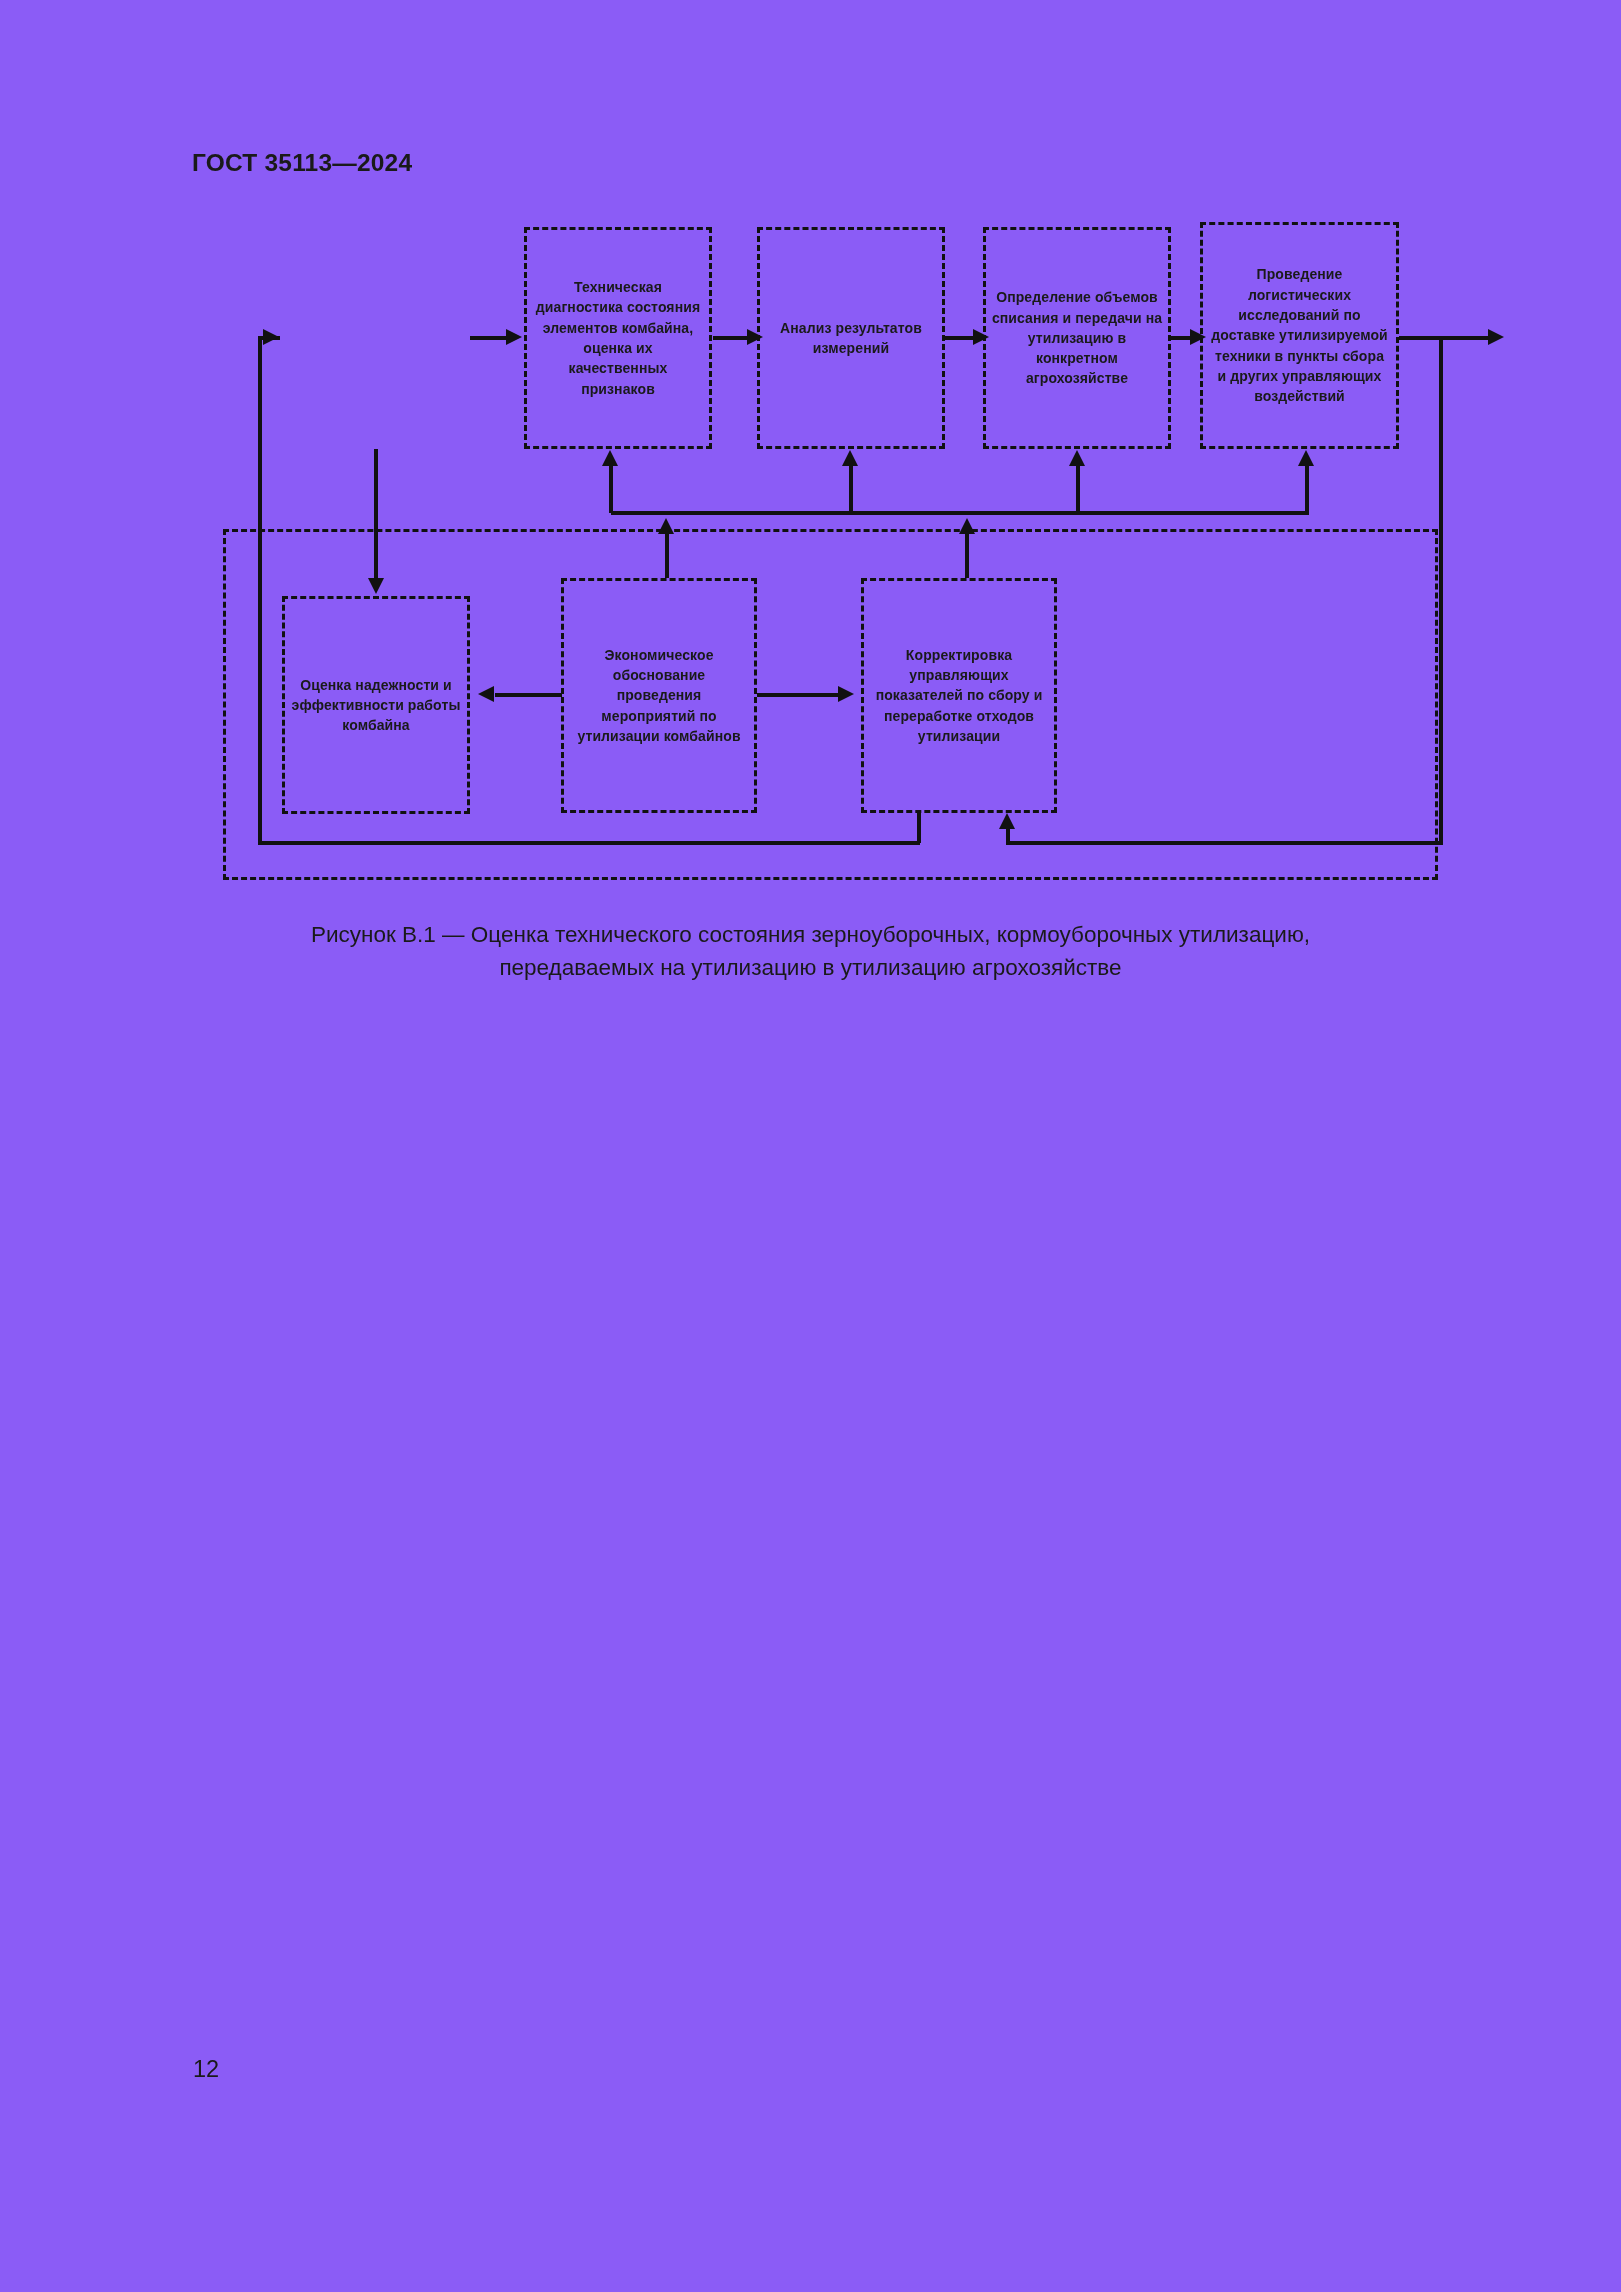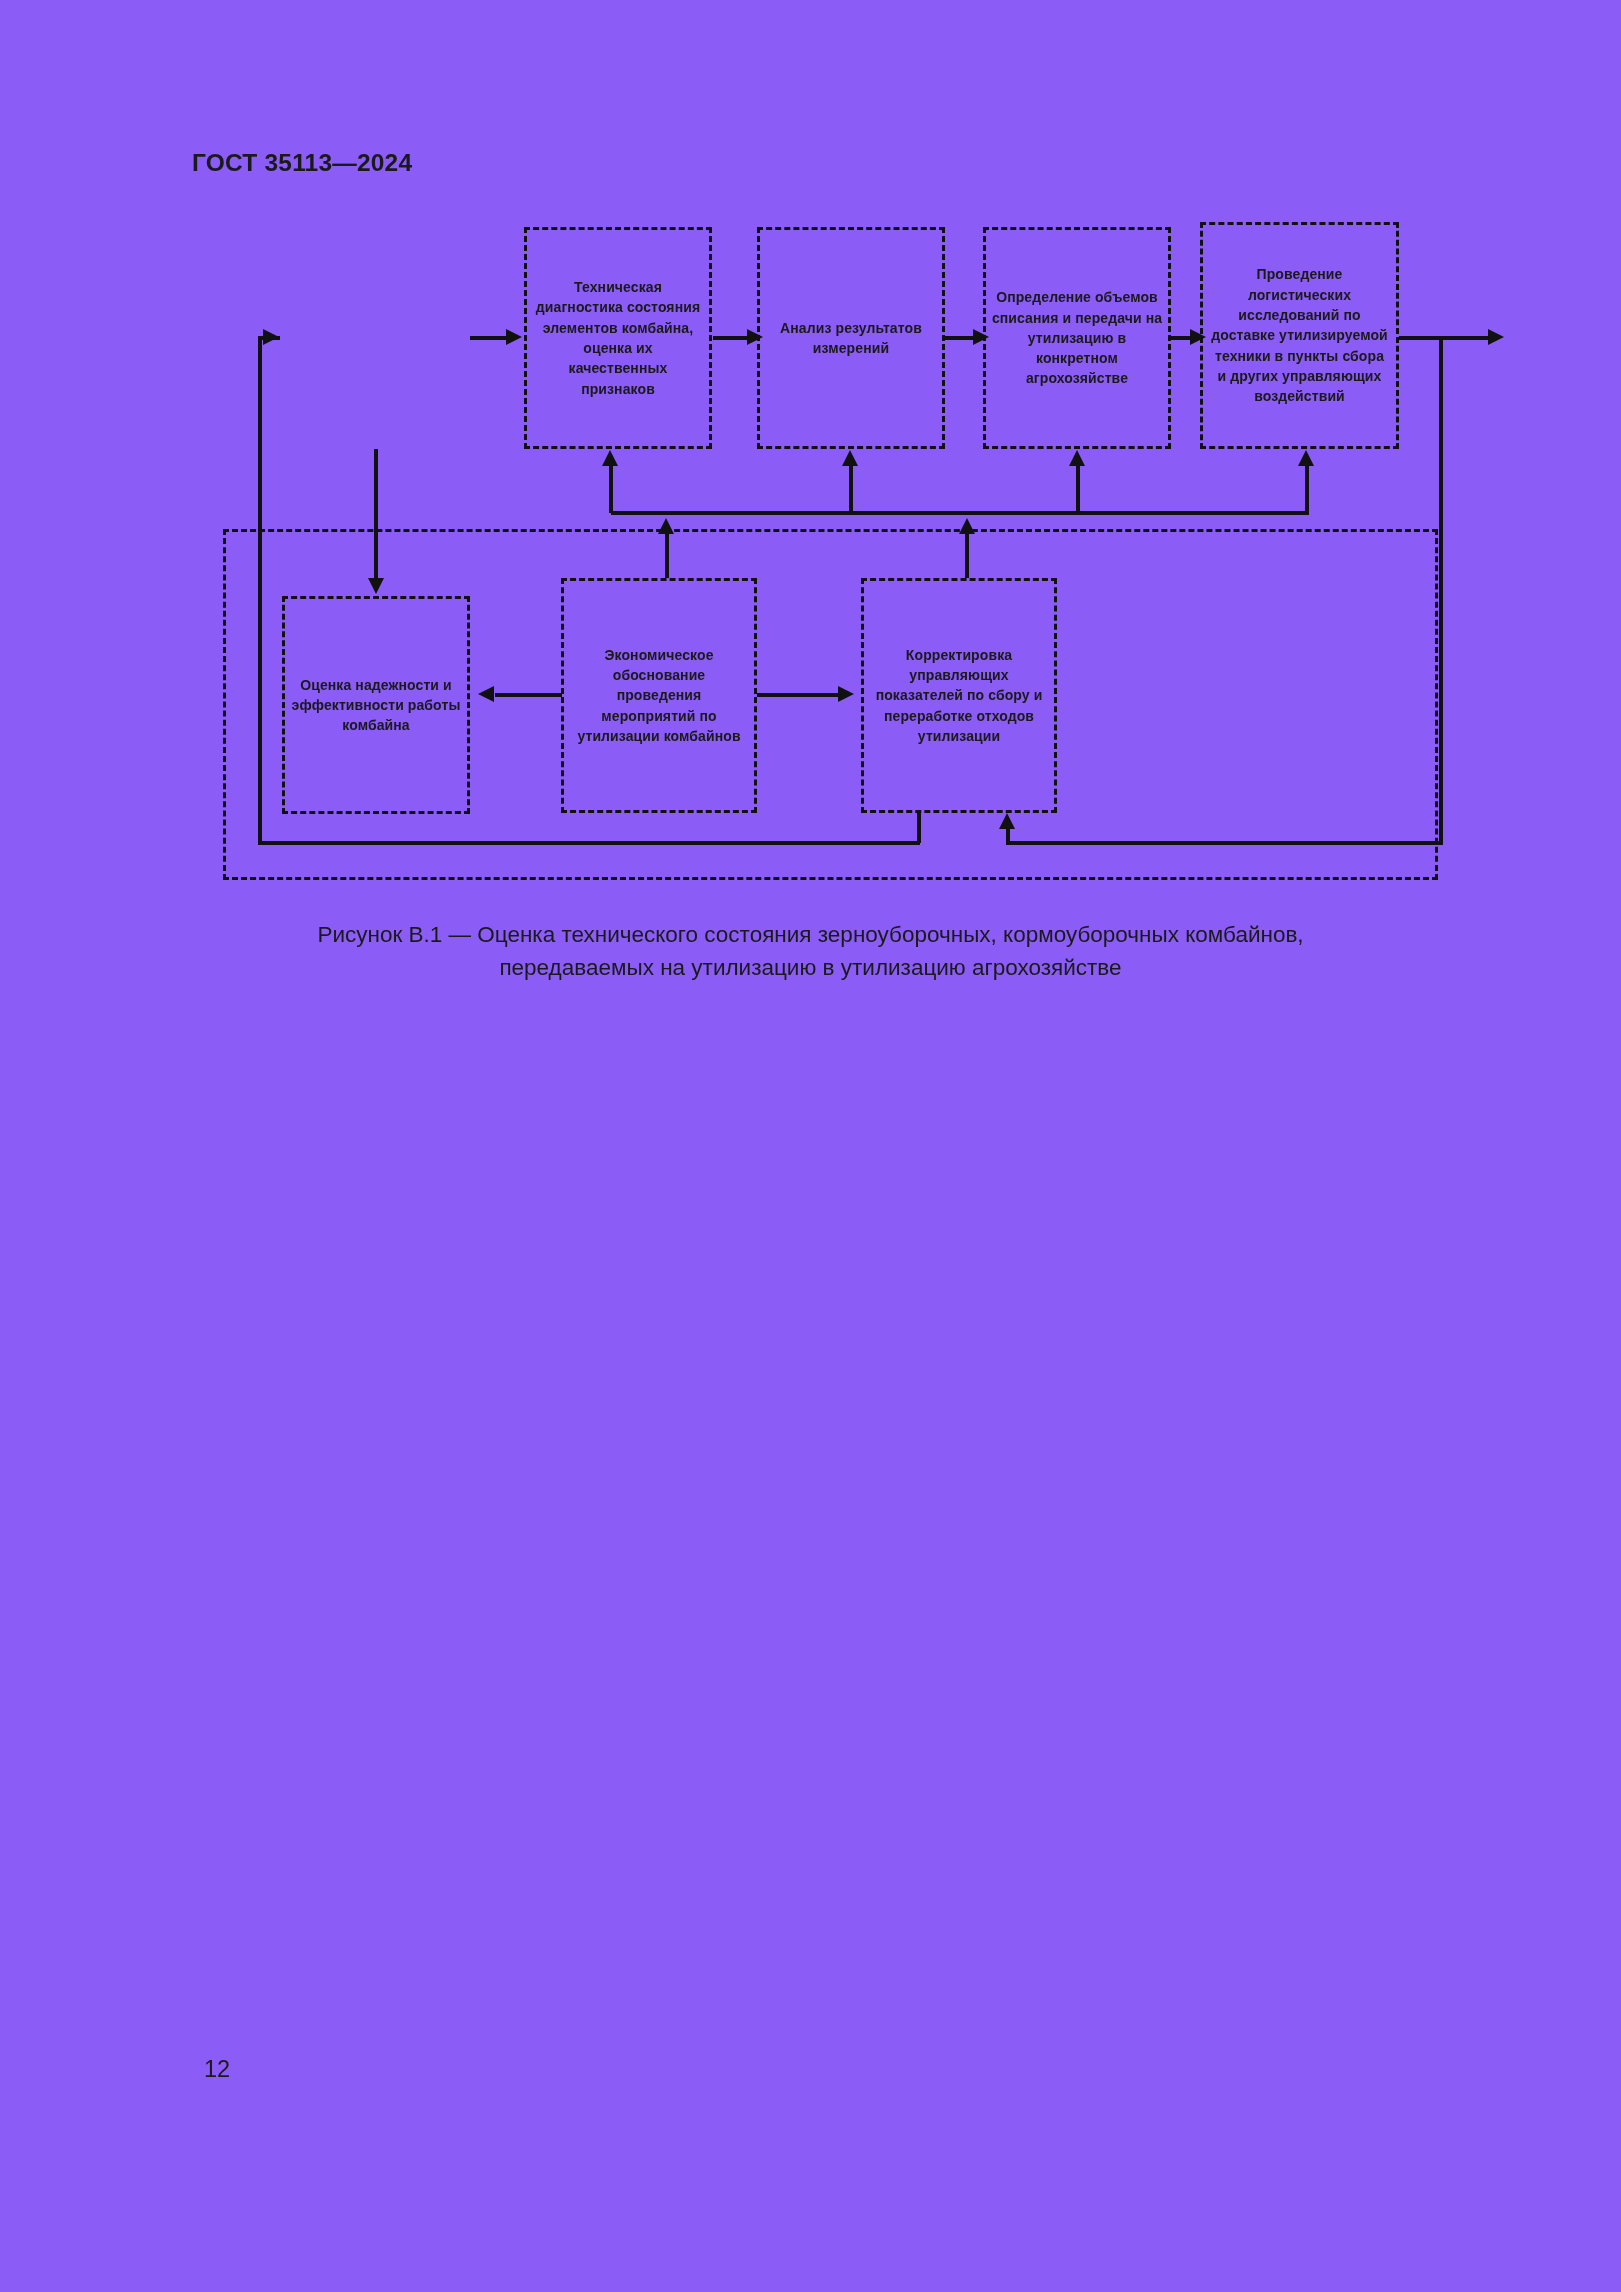--- a/index.html
+++ b/index.html
@@ -10,21 +10,21 @@
     -webkit-font-smoothing:antialiased;
   }
   .page{position:absolute;inset:0;background:#8b5cf6;}
 
   .doc-header{
     position:absolute;left:192px;top:149px;
     font-size:24.5px;font-weight:bold;letter-spacing:0.2px;
   }
 
   .page-number{
-    position:absolute;left:204px;top:2056px;
+    position:absolute;left:193px;top:2056px;
     font-size:23.5px;
   }
 
   
   .diagram{position:absolute;left:0;top:0;width:1621px;height:921px;}
 
   .box{
     position:absolute;
     border:3.9px dashed #111;
     box-sizing:border-box;
@@ -152,20 +152,20 @@
     <div class="ln vline" style="left:917px;top:812px;height:31px;"></div>
 
     <div class="ln vline" style="left:1439px;top:336px;height:507px;"></div>
     <div class="ln hline" style="left:1006px;top:841px;width:437px;"></div>
     <div class="ln vline" style="left:1006px;top:828px;height:14.7px;"></div>
     <div class="arrow arrow-u" style="left:999px;top:813px;"></div>
 
   </div>
 
   <div class="caption">
-    <span>Рисунок В.1 — Оценка технического состояния зерноуборочных, кормоуборочных комбайнов,</span>
+    <span>Рисунок В.1 — Оценка технического состояния зерноуборочных, кормоуборочных утилизацию,</span>
     <span class="l2">передаваемых на утилизацию в утилизацию агрохозяйстве</span>
   </div>
 
   <div class="page-number">12</div>
 
 </div>
 
 
 </body></html>

